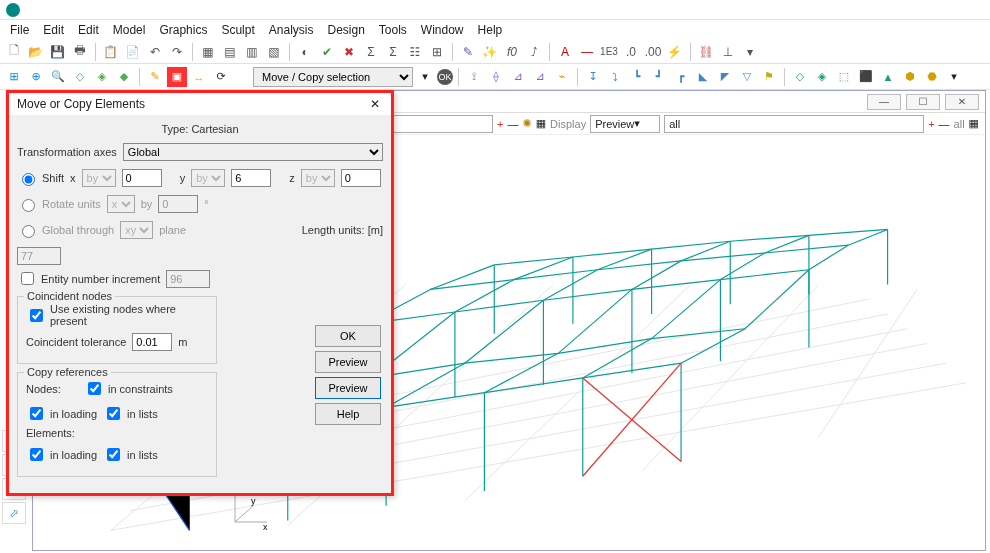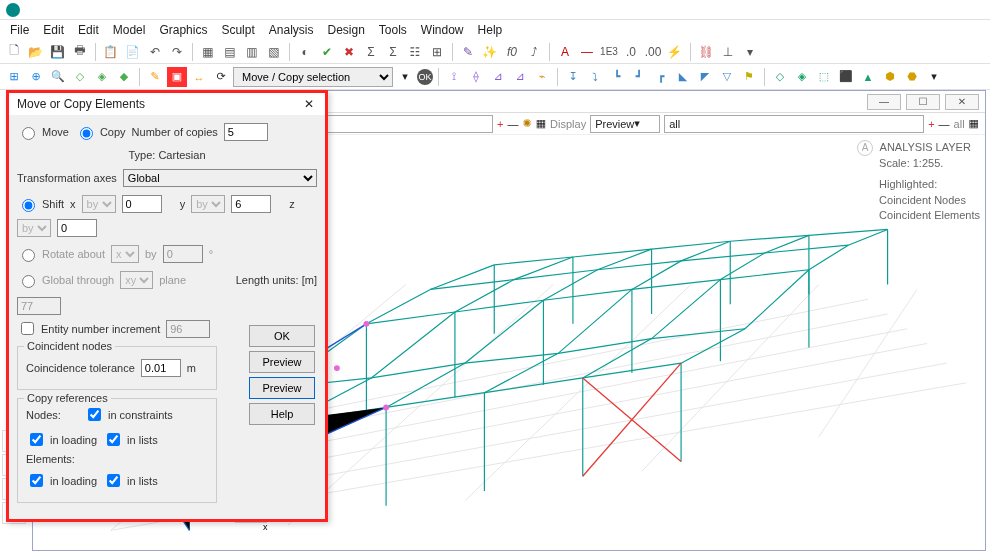--- a/index.html
+++ b/index.html
@@ -8,35 +8,35 @@
   .titlebar .logo { width: 14px; height: 14px; background: #008887; border-radius: 50%; display:inline-block;}
   .menubar { height: 20px; display: flex; align-items: center; gap: 14px; padding: 0 10px; font-size: 12px; }
   .menubar span { cursor: default; }
   .toolbar { height: 24px; display: flex; align-items: center; gap: 2px; padding: 0 4px; border-bottom: 1px solid #e0e0e0; }
   .toolbar .tb { width: 20px; height: 20px; border: 1px solid transparent; display:flex; align-items:center; justify-content:center; font-size:12px; color:#555;}
   .toolbar .sep { width:1px; height:18px; background:#ccc; margin:0 3px;}
   .toolbar2 { height: 26px; display:flex; align-items:center; gap:2px; padding:0 4px; border-bottom:1px solid #e0e0e0;}
   .toolbar2 .tb { width:20px; height:20px; display:flex; align-items:center; justify-content:center;}
   .toolbar2 .tb.active { background:#ff3030; }
   .toolbar2 .sep { width:1px; height:18px; background:#ccc; margin:0 3px;}
-  .toolbar2 select.combo { font-size:11px; height:20px; border:1px solid #aaa; padding:0 4px; width:160px;}
+  .toolbar2 select.combo { font-size:11px; height:20px; border:1px solid #aaa; padding:0 4px; width:160px;margin-left:20px;}
   .content { position: relative; height: 463px; }
   .vtoolbar { position:absolute; left:2px; top:340px; width:26px; display:flex; flex-direction:column; gap:2px;}
   .vtoolbar .tb { width:24px; height:22px; border:1px solid #ddd; background:#fff; display:flex; align-items:center; justify-content:center; font-size:11px;}
   .doc-window { position:absolute; left:32px; top:0px; right:4px; bottom:2px; border:1px solid #9fa4c8; background:#fff;}
   .doc-title { height:22px; background:#fff; border-bottom:1px solid #ddd; display:flex; align-items:center; padding:0 6px; justify-content:space-between; font-size:11px; color:#555;}
   .doc-title .controls span{ display:inline-block; width:34px; height:16px; border:1px solid #bbb; margin-left:2px; text-align:center; line-height:14px; font-size:10px; background:#f6f6f6;}
   .doc-subbar{ height:22px; display:flex; align-items:center; gap:4px; padding:0 6px; border-bottom:1px solid #eee;}
   .doc-subbar .field{ border:1px solid #aaa; height:18px; font-size:11px; padding:0 4px; background:#fff; display:flex; align-items:center;}
   .doc-subbar .grow{ flex:1;}
   .viewport { position:absolute; top:46px; left:0; right:0; bottom:0; background:#fff;}
   .viewport svg { width:100%; height:100%; }
   .overlay-right{ position:absolute; right:10px; top:50px; font-size:11px; color:#666; line-height:1.4;}
   .overlay-right .ab { display:inline-block; width:16px;height:16px;border:1px solid #ccc;border-radius:50%; text-align:center; font-size:10px; color:#aaa; margin-right:4px;}
-  .dialog { position:absolute; left:6px; top:0px; width:322px; background:#f0f0f0; border:3px solid #ff2020; box-shadow:2px 2px 6px rgba(0,0,0,.2); z-index:10; }
+  .dialog { position:absolute; left:6px; top:0px; width:388px; background:#f0f0f0; border:3px solid #ff2020; box-shadow:2px 2px 6px rgba(0,0,0,.2); z-index:10; }
   .dlg-title { height:22px; display:flex; align-items:center; justify-content:space-between; padding:0 8px; background:#fff; font-size:12px;}
   .dlg-close { width:16px; text-align:center; }
   .dlg-body { padding:8px; font-size:11px; color:#333;}
   .row { display:flex; align-items:center; gap:6px; margin-bottom:8px; flex-wrap:wrap;}
   .row.tight{ margin-bottom:4px;}
   input[type=text].num { width:40px; height:18px; border:1px solid #888; font-size:11px; text-align:left; padding:0 3px;}
   select.small { height:18px; font-size:11px; border:1px solid #888;}
   .group { border:1px solid #ccc; padding:6px 8px 8px; margin-bottom:8px; position:relative;}
   .group-title { position:absolute; top:-7px; left:6px; background:#f0f0f0; padding:0 3px; font-size:11px; color:#333;}
   .btncol { position:absolute; right:10px; top:232px; display:flex; flex-direction:column; gap:4px;}
@@ -287,47 +287,27 @@
             <text x="14" y="8">z</text>
           <line x1="12" y1="38" x2="44" y2="38" stroke="#aaa"></line>
             <text x="40" y="46">x</text>
           <line x1="12" y1="38" x2="30" y2="22" stroke="#aaa"></line>
             <text x="28" y="20">y</text>
         </svg>
       </div>
     </div>
   </div>
 
-  <div class="overlay-right">
-    <div><span class="ab">A</span>
-         <span>ANALYSIS LAYER</span></div>
-    <div style="margin-left:22px">Scale: 1:255.</div>
-    <div style="margin:6px 0 0 22px">Highlighted:</div>
-    <div style="margin-left:22px">Coincident Nodes</div>
-    <div style="margin-left:22px">Coincident Elements</div>
-  </div>
 
   <div class="dialog">
     <div class="dlg-title">
       <span>Move or Copy Elements</span>
       <span class="dlg-close">✕</span>
     </div>
     <div class="dlg-body">
-      <div class="row">
-        <label class="chk">
-            <input type="radio" name="mc" style="">
-            <span>Move</span>
-          </label>
-        <label class="chk">
-            <input type="radio" name="mc" checked="" style="">
-            <span>Copy</span>
-          </label>
-        <span>Number of copies</span>
-        <input type="text" class="num" style="width: 44px;" value="5">
-      </div>
       <div class="row" style="justify-content:center">
           <span>Type: Cartesian</span>
         </div>
       <div class="row">
         <span>Transformation axes</span>
         <select class="small" style="flex:1"><option>Global</option></select>
       </div>
 
       <div class="row">
         <label class="chk">
@@ -341,21 +321,21 @@
         <select class="small dis" disabled=""><option>by</option></select>
         <input class="num" type="text" value="6" style="">
         &nbsp;&nbsp;<span>z</span>
         <select class="small dis" disabled=""><option>by</option></select>
         <input class="num" type="text" value="0" style="">
       </div>
 
       <div class="row">
         <label class="chk dis">
             <input type="radio" name="tf" style="">
-            <span>Rotate about</span>
+            <span>Rotate units</span>
           </label>
         <select class="small dis" disabled=""><option>x</option></select>
         <span class="dis">by</span>
         <input class="num dis" disabled="" type="text" value="0" style="">
         <span class="dis">°</span>
       </div>
 
       <div class="row">
         <label class="chk dis">
             <input type="radio" name="tf" style="">
@@ -372,22 +352,26 @@
       <div class="row">
         <label class="chk">
             <input type="checkbox" style="">
             <span>Entity number increment</span>
           </label>
         <input class="num dis" disabled="" style="width: 44px;" type="text" value="96">
       </div>
 
       <div class="group" style="width:200px">
         <span class="group-title">Coincident nodes</span>
+        <label class="chk">
+            <input type="checkbox" checked="" style="">
+            <span>Use existing nodes where present</span>
+          </label>
         <div class="row tight" style="margin-top:6px">
-          <span>Coincidence tolerance</span>
+          <span>Coincident tolerance</span>
           <input class="num" style="width: 40px;" type="text" value="0.01">
           <span>m</span>
         </div>
       </div>
 
       <div class="group" style="width:200px">
         <span class="group-title">Copy references</span>
         <div class="row tight">
           <span style="width:52px">Nodes:</span>
           <label class="chk">

